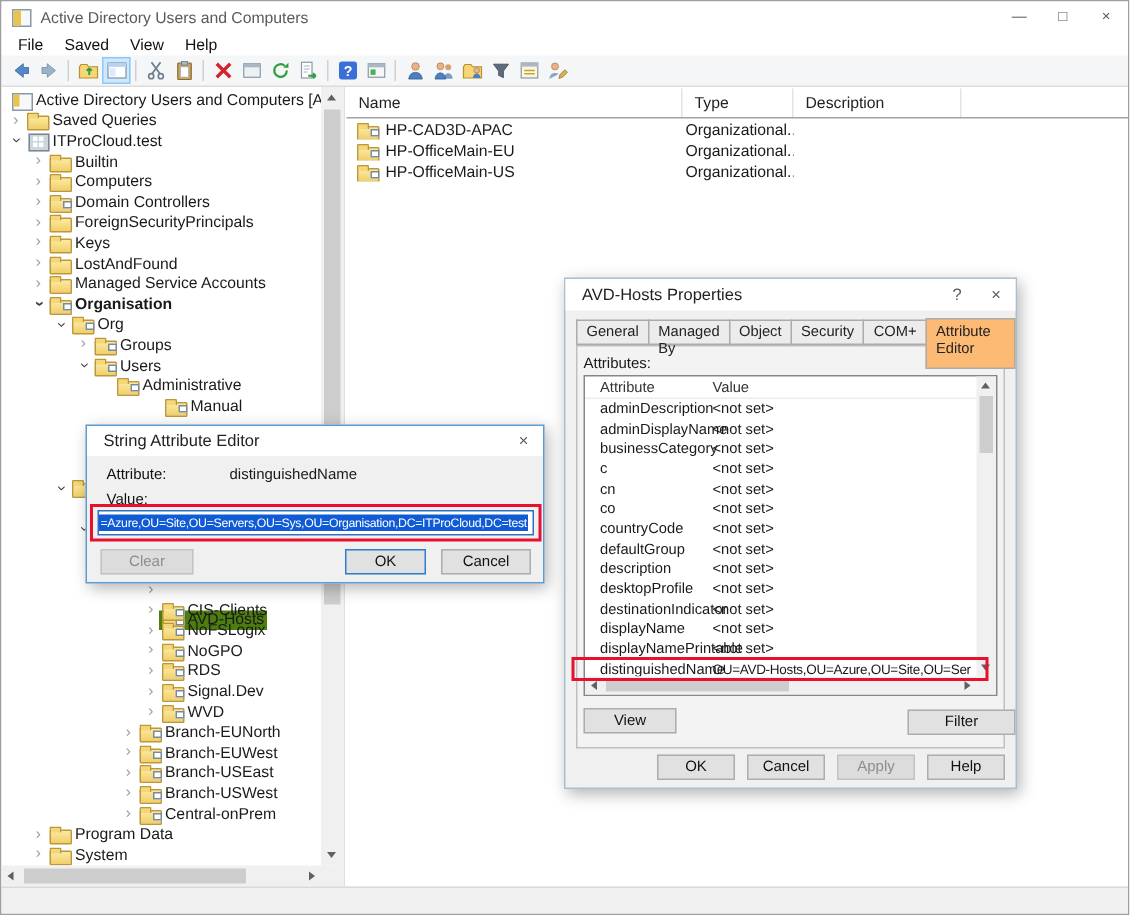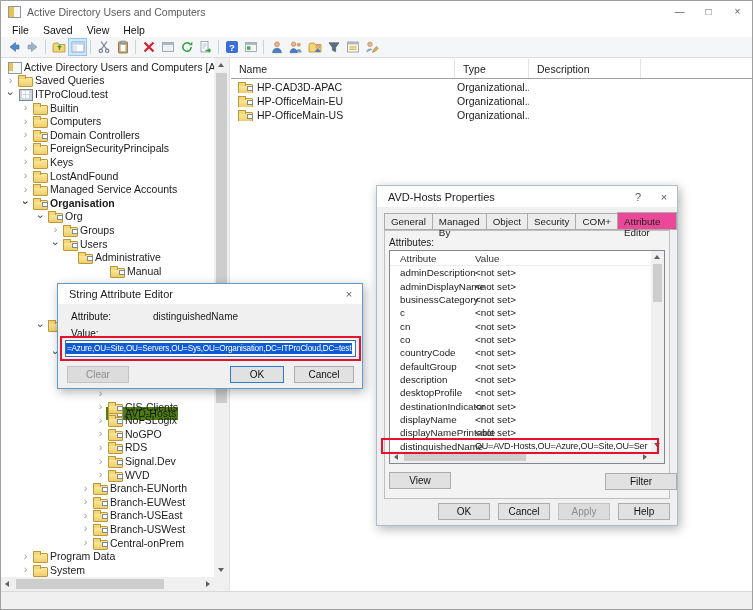--- a/index.html
+++ b/index.html
@@ -72,21 +72,21 @@
   .dlg .dtitle .dbtn{width:26px;height:21px;display:flex;align-items:center;justify-content:center;font-size:11px;color:#5a5a5a}
   .btn{position:absolute;height:17px;background:#e1e1e1;border:1px solid #adadad;font-size:10px;display:flex;align-items:center;justify-content:center;color:#111}
   .btn.default{border-color:#2d7dd2}
   .btn.disabled{background:#dcdcdc;border-color:#c3c3c3;color:#8d8d8d}
 
   
   #props{left:376px;top:185px;width:302px;height:341px;border:1px solid #a8bfce}
   .tabs{position:absolute;left:7px;top:27px;height:18px;display:flex;z-index:2}
   .tab{font-size:9.8px;padding:2px 6px 0 6px;height:17px;background:#ececec;border:1px solid #ababab;border-right:none;color:#222}
   .tab:last-child{border-right:1px solid #ababab}
-  .tab.active{background:#ec4899;height:18px;margin-top:-1px;padding-top:3px;border-right:1px solid #ababab}
+  .tab.active{background:#fdba74;height:34px;margin-top:-1px;padding-top:3px;border-right:1px solid #ababab}
   .tabpage{position:absolute;left:7px;right:7px;top:44px;height:269px;border:1px solid #bfbfbf;background:#f3f3f3}
   .attr-label{position:absolute;left:12px;top:51px;font-size:10px}
   .alist{position:absolute;left:12px;top:64px;width:276px;height:214px;border:1px solid #828790;background:#fff}
   .ahead{position:absolute;left:0;top:0;right:13px;height:15px;display:flex;align-items:center;font-size:9.8px;color:#333;border-bottom:1px solid #ededed}
   .ahead .hc0{width:85px;padding-left:10px}.ahead .hc1{flex:1}
   .arows{position:absolute;left:0;top:15px;right:13px;bottom:12px;overflow:hidden}
   .arow{display:flex;align-items:center;height:13.35px;font-size:9.8px;white-space:nowrap}
   .arow .acol{width:85px;padding-left:10px;flex:0 0 85px}
   .arow .vcol{flex:1;overflow:hidden}
   .arow.dn .vcol{font-size:9px;letter-spacing:-0.2px}

